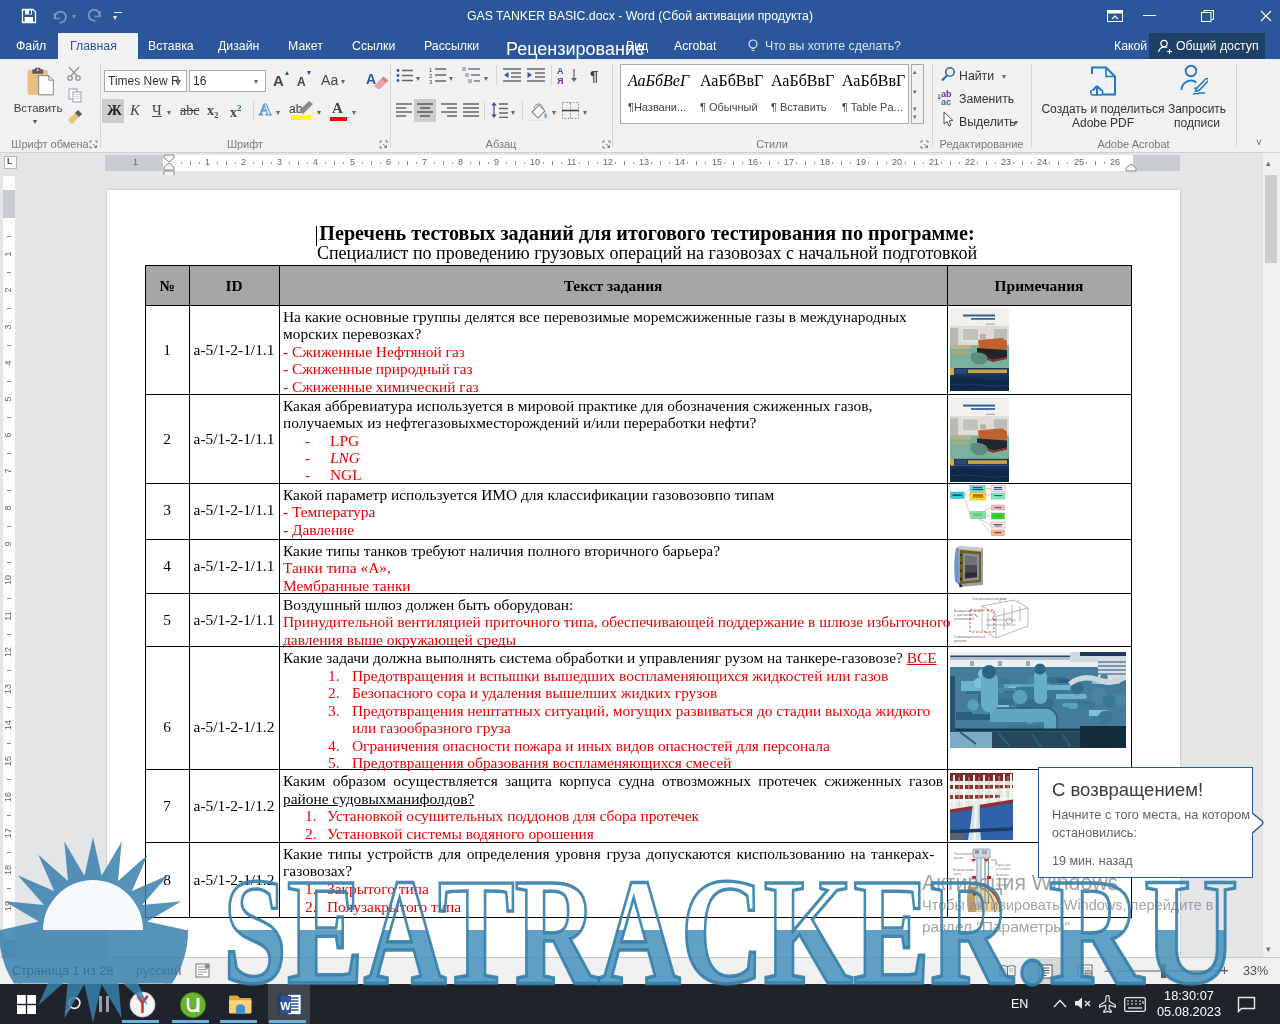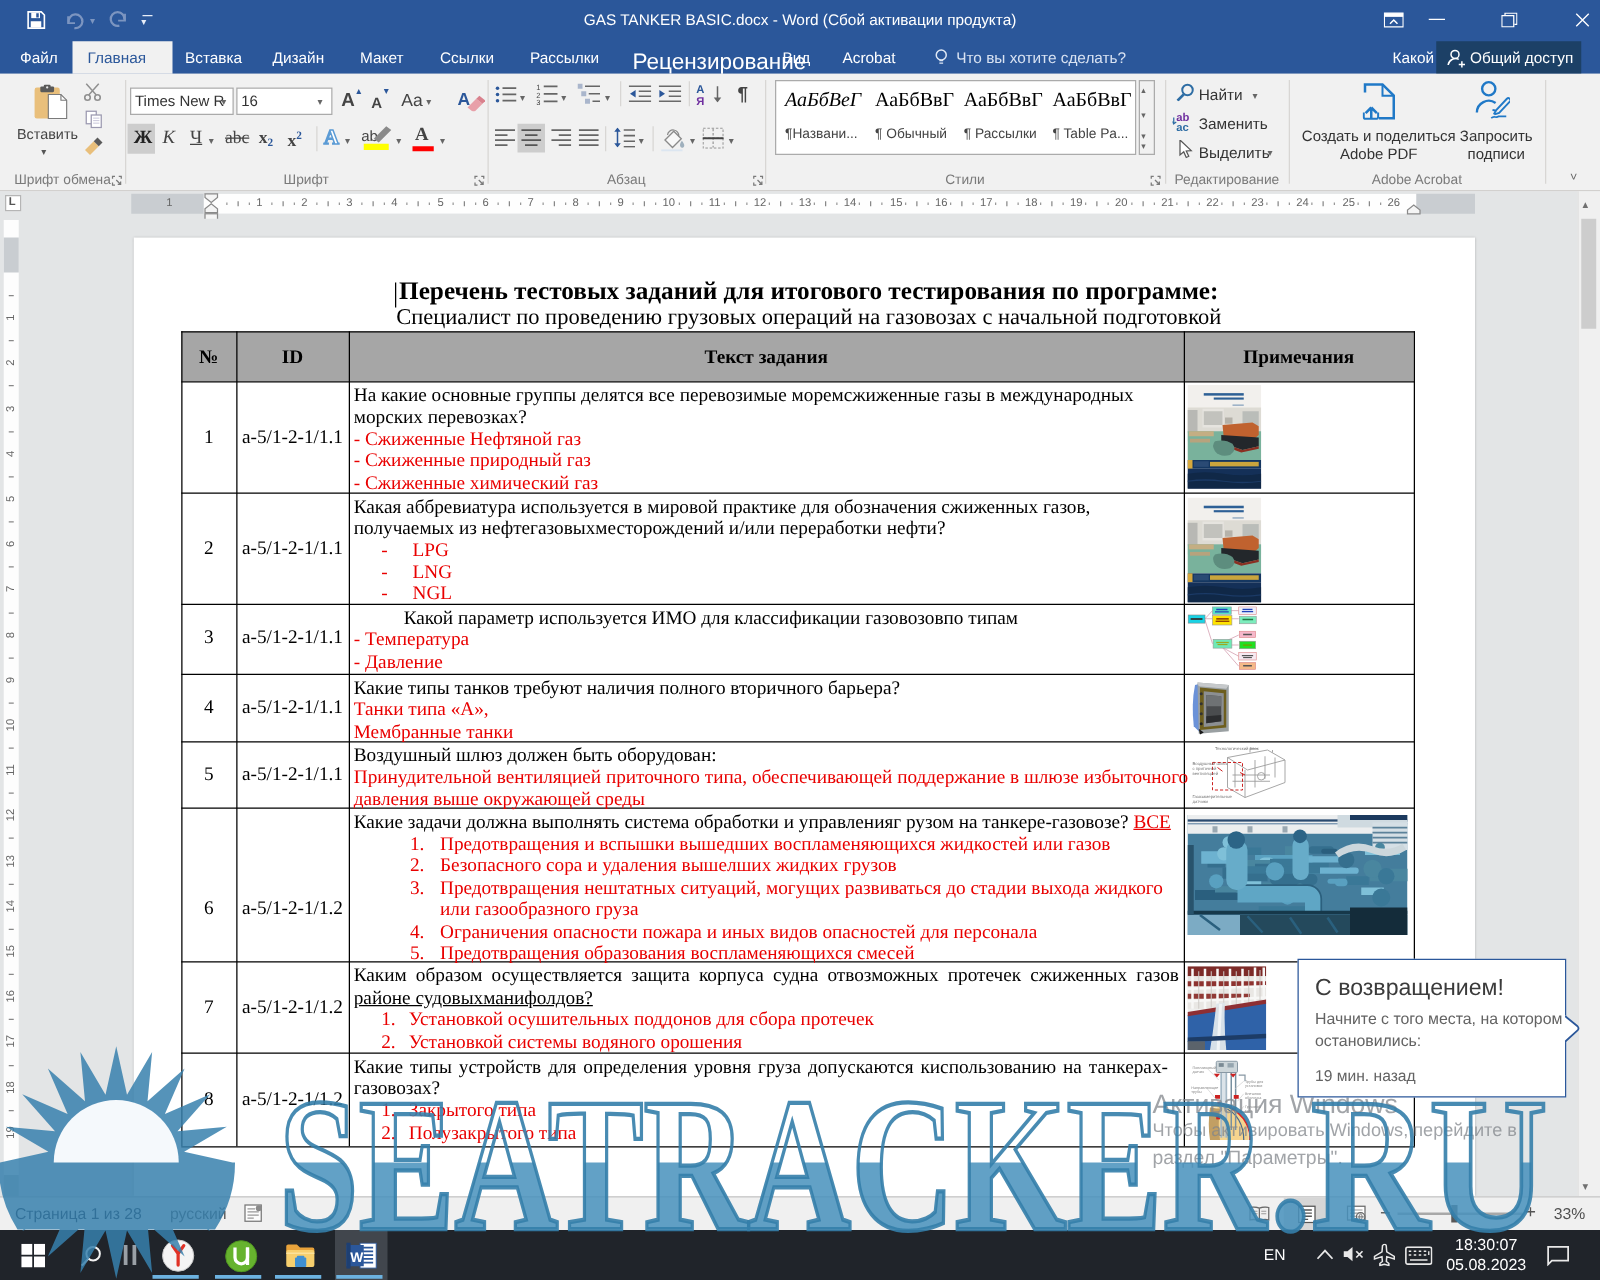--- a/index.html
+++ b/index.html
@@ -224,21 +224,21 @@
 <path d="M8.5 1 v15 M1 8.5 h15" stroke="#999" stroke-dasharray="2 1.4"></path>
 <path d="M0 8.5 h17" stroke="#444" stroke-width="1.6"></path>
 </svg>
 <div class="abs" style="left:583px;top:108px;color:#666;font-size:8px;">▾</div>
 <div class="abs" style="left:620px;top:64px;width:289px;height:60px;background:#fff;border:1px solid #ababab;"></div>
 <div class="abs ser" style="left:628px;top:72px;color:#000;font-size:16px;font-style:italic;">АаБбВеГ</div>
 <div class="abs" style="left:628px;top:101px;color:#444;font-size:11px;white-space:nowrap;">¶Названи...</div>
 <div class="abs ser" style="left:700px;top:72px;color:#000;font-size:16px;">АаБбВвГ</div>
 <div class="abs" style="left:700px;top:101px;color:#444;font-size:11px;white-space:nowrap;">¶ Обычный</div>
 <div class="abs ser" style="left:771px;top:72px;color:#000;font-size:16px;">АаБбВвГ</div>
-<div class="abs" style="left:771px;top:101px;color:#444;font-size:11px;white-space:nowrap;">¶ Рассылки</div>
+<div class="abs" style="left:771px;top:101px;color:#444;font-size:11px;white-space:nowrap;">¶ Вставить</div>
 <div class="abs ser" style="left:842px;top:72px;color:#000;font-size:16px;">АаБбВвГ</div>
 <div class="abs" style="left:842px;top:101px;color:#444;font-size:11px;white-space:nowrap;">¶ Table Pa...</div>
 <div class="abs" style="left:911px;top:64px;width:13px;height:60px;background:#f1f1f1;border:1px solid #ababab;"></div>
 <div class="abs" style="left:913px;top:68px;color:#666;font-size:7px;">▴</div>
 <div class="abs" style="left:913px;top:88px;color:#666;font-size:7px;">▾</div>
 <div class="abs" style="left:913px;top:105px;color:#666;font-size:7px;">▾<br>▾</div>
 <svg class="abs" style="left:941px;top:66px;" width="15" height="15" viewBox="0 0 15 15">
 <circle cx="9" cy="6" r="4.2" fill="none" stroke="#2e6da4" stroke-width="1.6"></circle>
 <path d="M6 9.5 L1 14.5" stroke="#2e6da4" stroke-width="2.2"></path>
 </svg>
@@ -476,24 +476,24 @@
 <div class="abs ser" style="left:283px;top:308px;color:#000;font-size:15.4px;white-space:nowrap;">На какие основные группы делятся все перевозимые моремсжиженные газы в международных</div>
 <div class="abs ser" style="left:283px;top:325px;color:#000;font-size:15.4px;white-space:nowrap;">морских перевозках?</div>
 <div class="abs ser" style="left:283px;top:343px;color:#e90000;font-size:15.4px;white-space:nowrap;">- Сжиженные Нефтяной газ</div>
 <div class="abs ser" style="left:283px;top:360px;color:#e90000;font-size:15.4px;white-space:nowrap;">- Сжиженные природный газ</div>
 <div class="abs ser" style="left:283px;top:378px;color:#e90000;font-size:15.4px;white-space:nowrap;">- Сжиженные химический газ</div>
 <div class="abs ser" style="left:283px;top:397px;color:#000;font-size:15.4px;white-space:nowrap;">Какая аббревиатура используется в мировой практике для обозначения сжиженных газов,</div>
 <div class="abs ser" style="left:283px;top:414px;color:#000;font-size:15.4px;white-space:nowrap;">получаемых из нефтегазовыхместорождений и/или переработки нефти?</div>
 <div class="abs ser" style="left:305px;top:432px;color:#e90000;font-size:15.4px;white-space:nowrap;">-</div>
 <div class="abs ser" style="left:330px;top:432px;color:#e90000;font-size:15.4px;white-space:nowrap;">LPG</div>
 <div class="abs ser" style="left:305px;top:449px;color:#e90000;font-size:15.4px;white-space:nowrap;">-</div>
-<div class="abs ser" style="left:330px;top:449px;color:#e90000;font-size:15.4px;white-space:nowrap;">LNG</div>
+<div class="abs ser" style="left:330px;top:449px;color:#e90000;font-size:15.4px;white-space:nowrap;font-style:italic;">LNG</div>
 <div class="abs ser" style="left:305px;top:466px;color:#e90000;font-size:15.4px;white-space:nowrap;">-</div>
 <div class="abs ser" style="left:330px;top:466px;color:#e90000;font-size:15.4px;white-space:nowrap;">NGL</div>
-<div class="abs ser" style="left:283px;top:486px;color:#000;font-size:15.4px;white-space:nowrap;margin-left:40px;">Какой параметр используется ИМО для классификации газовозовпо типам</div>
+<div class="abs ser" style="left:283px;top:486px;color:#000;font-size:15.4px;white-space:nowrap;">Какой параметр используется ИМО для классификации газовозовпо типам</div>
 <div class="abs ser" style="left:283px;top:503px;color:#e90000;font-size:15.4px;white-space:nowrap;">- Температура</div>
 <div class="abs ser" style="left:283px;top:521px;color:#e90000;font-size:15.4px;white-space:nowrap;">- Давление</div>
 <div class="abs ser" style="left:283px;top:542px;color:#000;font-size:15.4px;white-space:nowrap;">Какие типы танков требуют наличия полного вторичного барьера?</div>
 <div class="abs ser" style="left:283px;top:559px;color:#e90000;font-size:15.4px;white-space:nowrap;">Танки типа «А»,</div>
 <div class="abs ser" style="left:283px;top:577px;color:#e90000;font-size:15.4px;white-space:nowrap;">Мембранные танки</div>
 <div class="abs ser" style="left:283px;top:596px;color:#000;font-size:15.4px;white-space:nowrap;">Воздушный шлюз должен быть оборудован:</div>
 <div class="abs ser" style="left:283px;top:613px;color:#e90000;font-size:15.4px;white-space:nowrap;">Принудительной вентиляцией приточного типа, обеспечивающей поддержание в шлюзе избыточного</div>
 <div class="abs ser" style="left:283px;top:631px;color:#e90000;font-size:15.4px;white-space:nowrap;">давления выше окружающей среды</div>
 <div class="abs ser" style="left:283px;top:649px;color:#000;font-size:15.4px;white-space:nowrap;">Какие задачи должна выполнять система обработки и управленияг рузом на танкере-газовозе? <span style="color:#e90000;text-decoration:underline;">ВСЕ</span></div>
 <div class="abs ser" style="left:328px;top:667px;color:#e90000;font-size:15.4px;white-space:nowrap;">1.</div>

